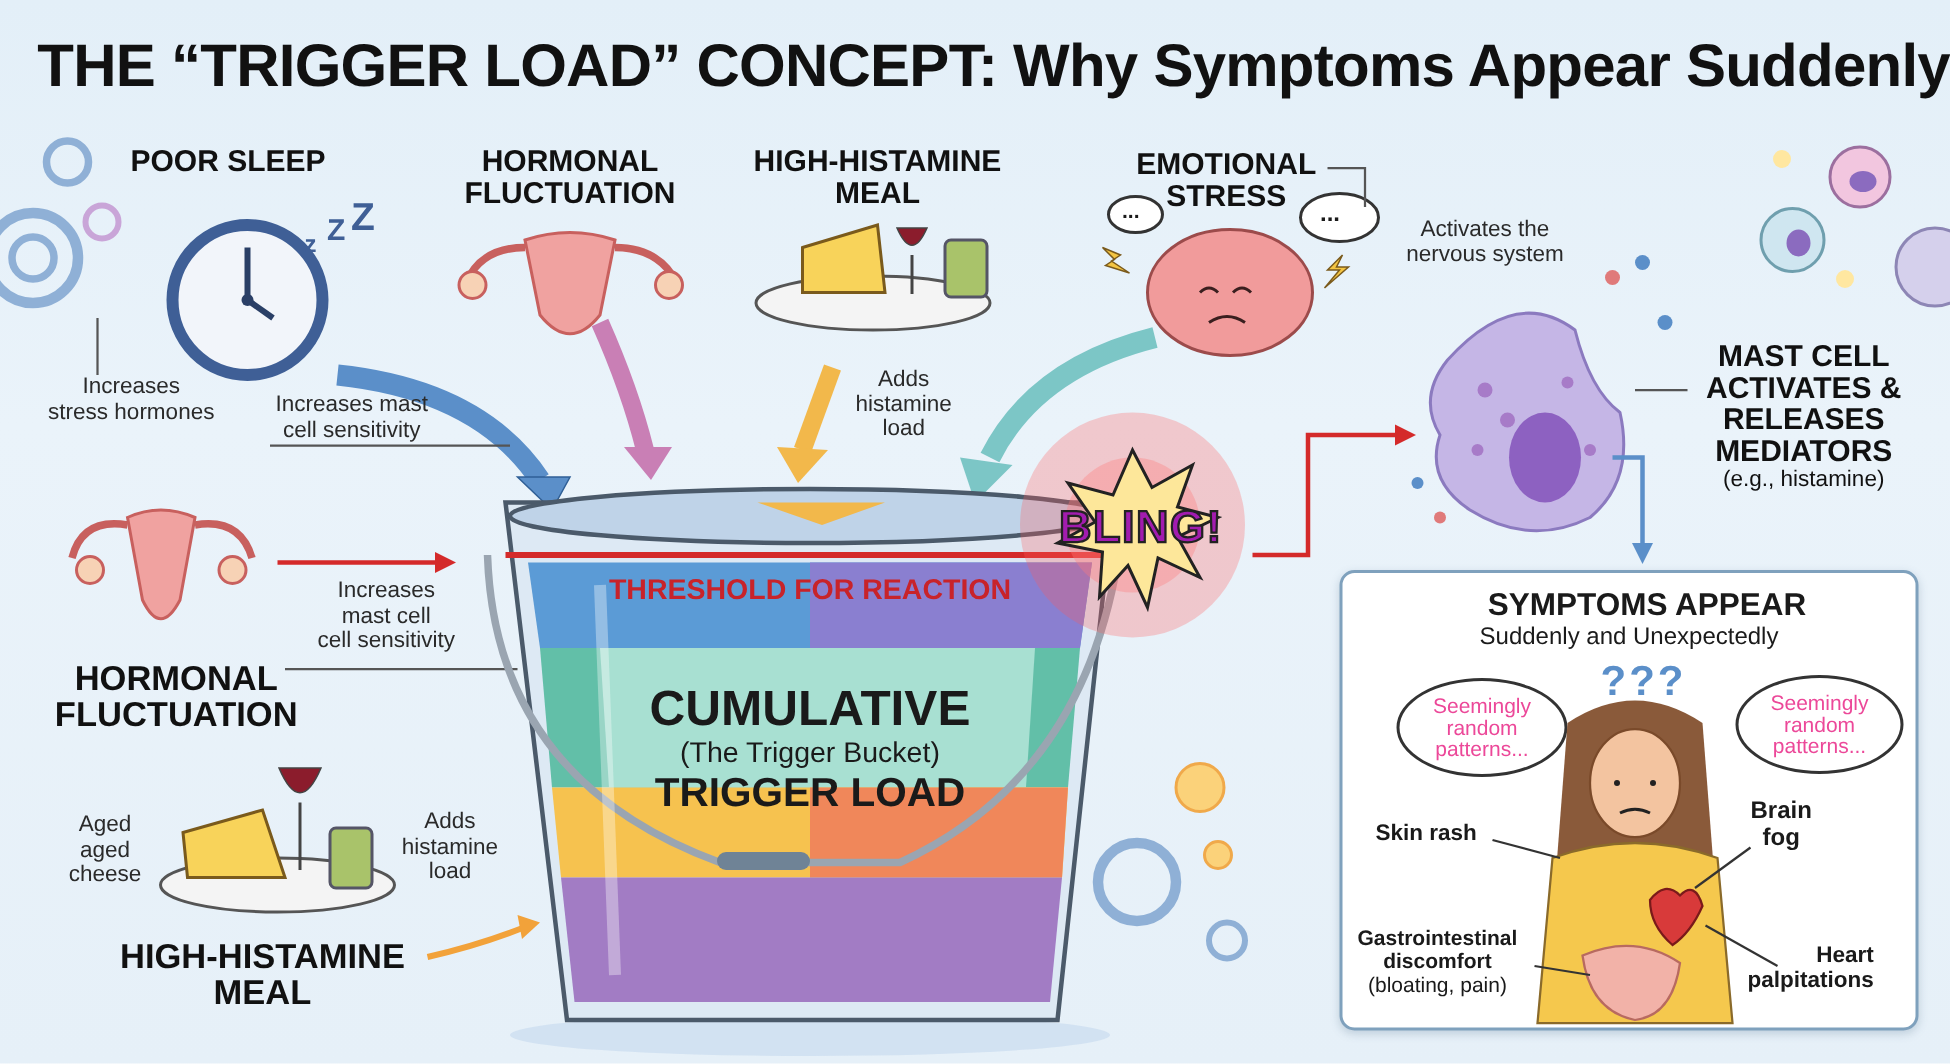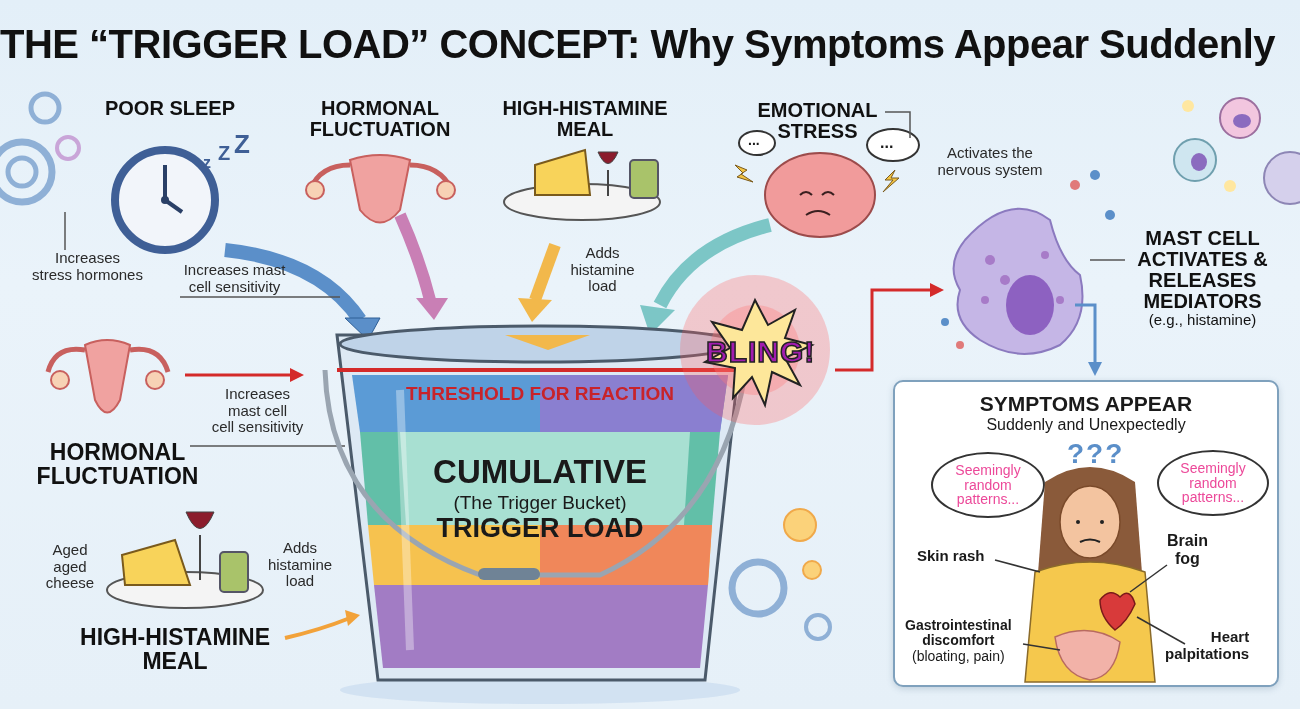--- a/index.html
+++ b/index.html
@@ -1,20 +1,20 @@
 <!DOCTYPE html>
 <html><head>
 <meta charset="utf-8">
 <style>
   html,body{margin:0;padding:0;}
   body{width:1300px;height:709px;overflow:hidden;position:relative;
     background:linear-gradient(180deg,#e3eff8 0%,#eaf3fa 40%,#e6f0f8 100%);
     font-family:"Liberation Sans",sans-serif;color:#1a1a1a;}
   .abs{position:absolute;}
-  .title{left:0;top:22px;width:1300px;text-align:left;font-size:40px;font-weight:bold;letter-spacing:-0.5px;color:#111;}
+  .title{left:0;top:22px;width:1300px;text-align:right;font-size:40px;font-weight:bold;letter-spacing:-0.5px;color:#111;}
   .title .t1{font-weight:900;}
   .title .t2{font-weight:bold;}
   .lbl{font-weight:bold;text-align:center;line-height:1.05;font-size:20px;color:#111;}
   .sm{font-size:15px;line-height:1.1;text-align:center;color:#2a2a2a;}
   .big{font-size:23px;font-weight:bold;line-height:1.05;text-align:center;color:#111;}
   svg{position:absolute;left:0;top:0;}
   .panel{left:893px;top:380px;width:382px;height:303px;background:#fff;border:2px solid #7fa1bd;border-radius:10px;box-shadow:0 2px 6px rgba(80,110,140,0.25);}
   .cloud{background:#fff;border:2px solid #333;border-radius:50%;font-size:14px;text-align:center;line-height:1.05;display:flex;align-items:center;justify-content:center;color:#ec4899;}
   .bling{font-size:30px;font-weight:900;color:#a21caf;-webkit-text-stroke:1.5px #222;letter-spacing:1px;}
 </style>
@@ -183,21 +183,21 @@
     <polygon points="755,300 768,325 795,310 785,338 812,345 785,358 800,385 772,372 765,405 752,377 733,398 735,368 705,362 730,348 712,322 742,330" fill="#fde79a" stroke="#222" stroke-width="2"></polygon>
   </g>
 
 </svg>
 
 <div class="abs title">
   <span class="t1">THE “TRIGGER LOAD” CONCEPT:</span>
   <span class="t2">Why Symptoms Appear Suddenly</span>
 </div>
 
-<div class="abs lbl" style="left:95px;top:98px;width:140px;text-align:right;">POOR SLEEP</div>
+<div class="abs lbl" style="left:82px;top:98px;width:140px;">POOR SLEEP</div>
 <div class="abs sm" style="left:15px;top:250px;width:145px;">
   <div>Increases</div>
   <div>stress hormones</div>
 </div>
 <div class="abs sm" style="left:172px;top:262px;width:125px;">
   <div>Increases mast</div>
   <div>cell sensitivity</div>
 </div>
 
 <div class="abs lbl" style="left:295px;top:98px;width:170px;">
@@ -262,21 +262,21 @@
 <div class="abs" style="left:360px;top:383px;width:360px;text-align:center;font-size:19px;font-weight:bold;color:#c8232a;">THRESHOLD FOR REACTION</div>
 <div class="abs" style="left:400px;top:455px;width:280px;text-align:center;">
   <div style="font-size:33px;font-weight:bold;line-height:1.05;">CUMULATIVE</div>
   <div style="font-size:19px;margin-top:2px;">(The Trigger Bucket)</div>
   <div style="font-size:27px;font-weight:bold;line-height:1.05;">TRIGGER LOAD</div>
 </div>
 
 <div class="abs bling" style="left:706px;top:335px;">BLING!</div>
 
 <div class="abs panel">
-  <div style="position:absolute;left:0;top:10px;width:100%;text-align:center;font-size:21px;font-weight:bold;">SYMPTOMS APPEAR</div>
+  <div style="position:absolute;left:12px;top:10px;width:100%;text-align:center;font-size:21px;font-weight:bold;">SYMPTOMS APPEAR</div>
   <div style="position:absolute;left:0;top:34px;width:100%;text-align:center;font-size:16px;">Suddenly and Unexpectedly</div>
   <div style="position:absolute;left:172px;top:56px;font-size:28px;font-weight:bold;color:#5b8fc9;letter-spacing:2px;">???</div>
   <div class="cloud" style="position:absolute;left:36px;top:70px;width:110px;height:62px;">
     <div>
       <div>Seemingly</div>
       <div>random</div>
       <div>patterns...</div>
     </div>
   </div>
   <div class="cloud" style="position:absolute;left:262px;top:68px;width:108px;height:62px;">

